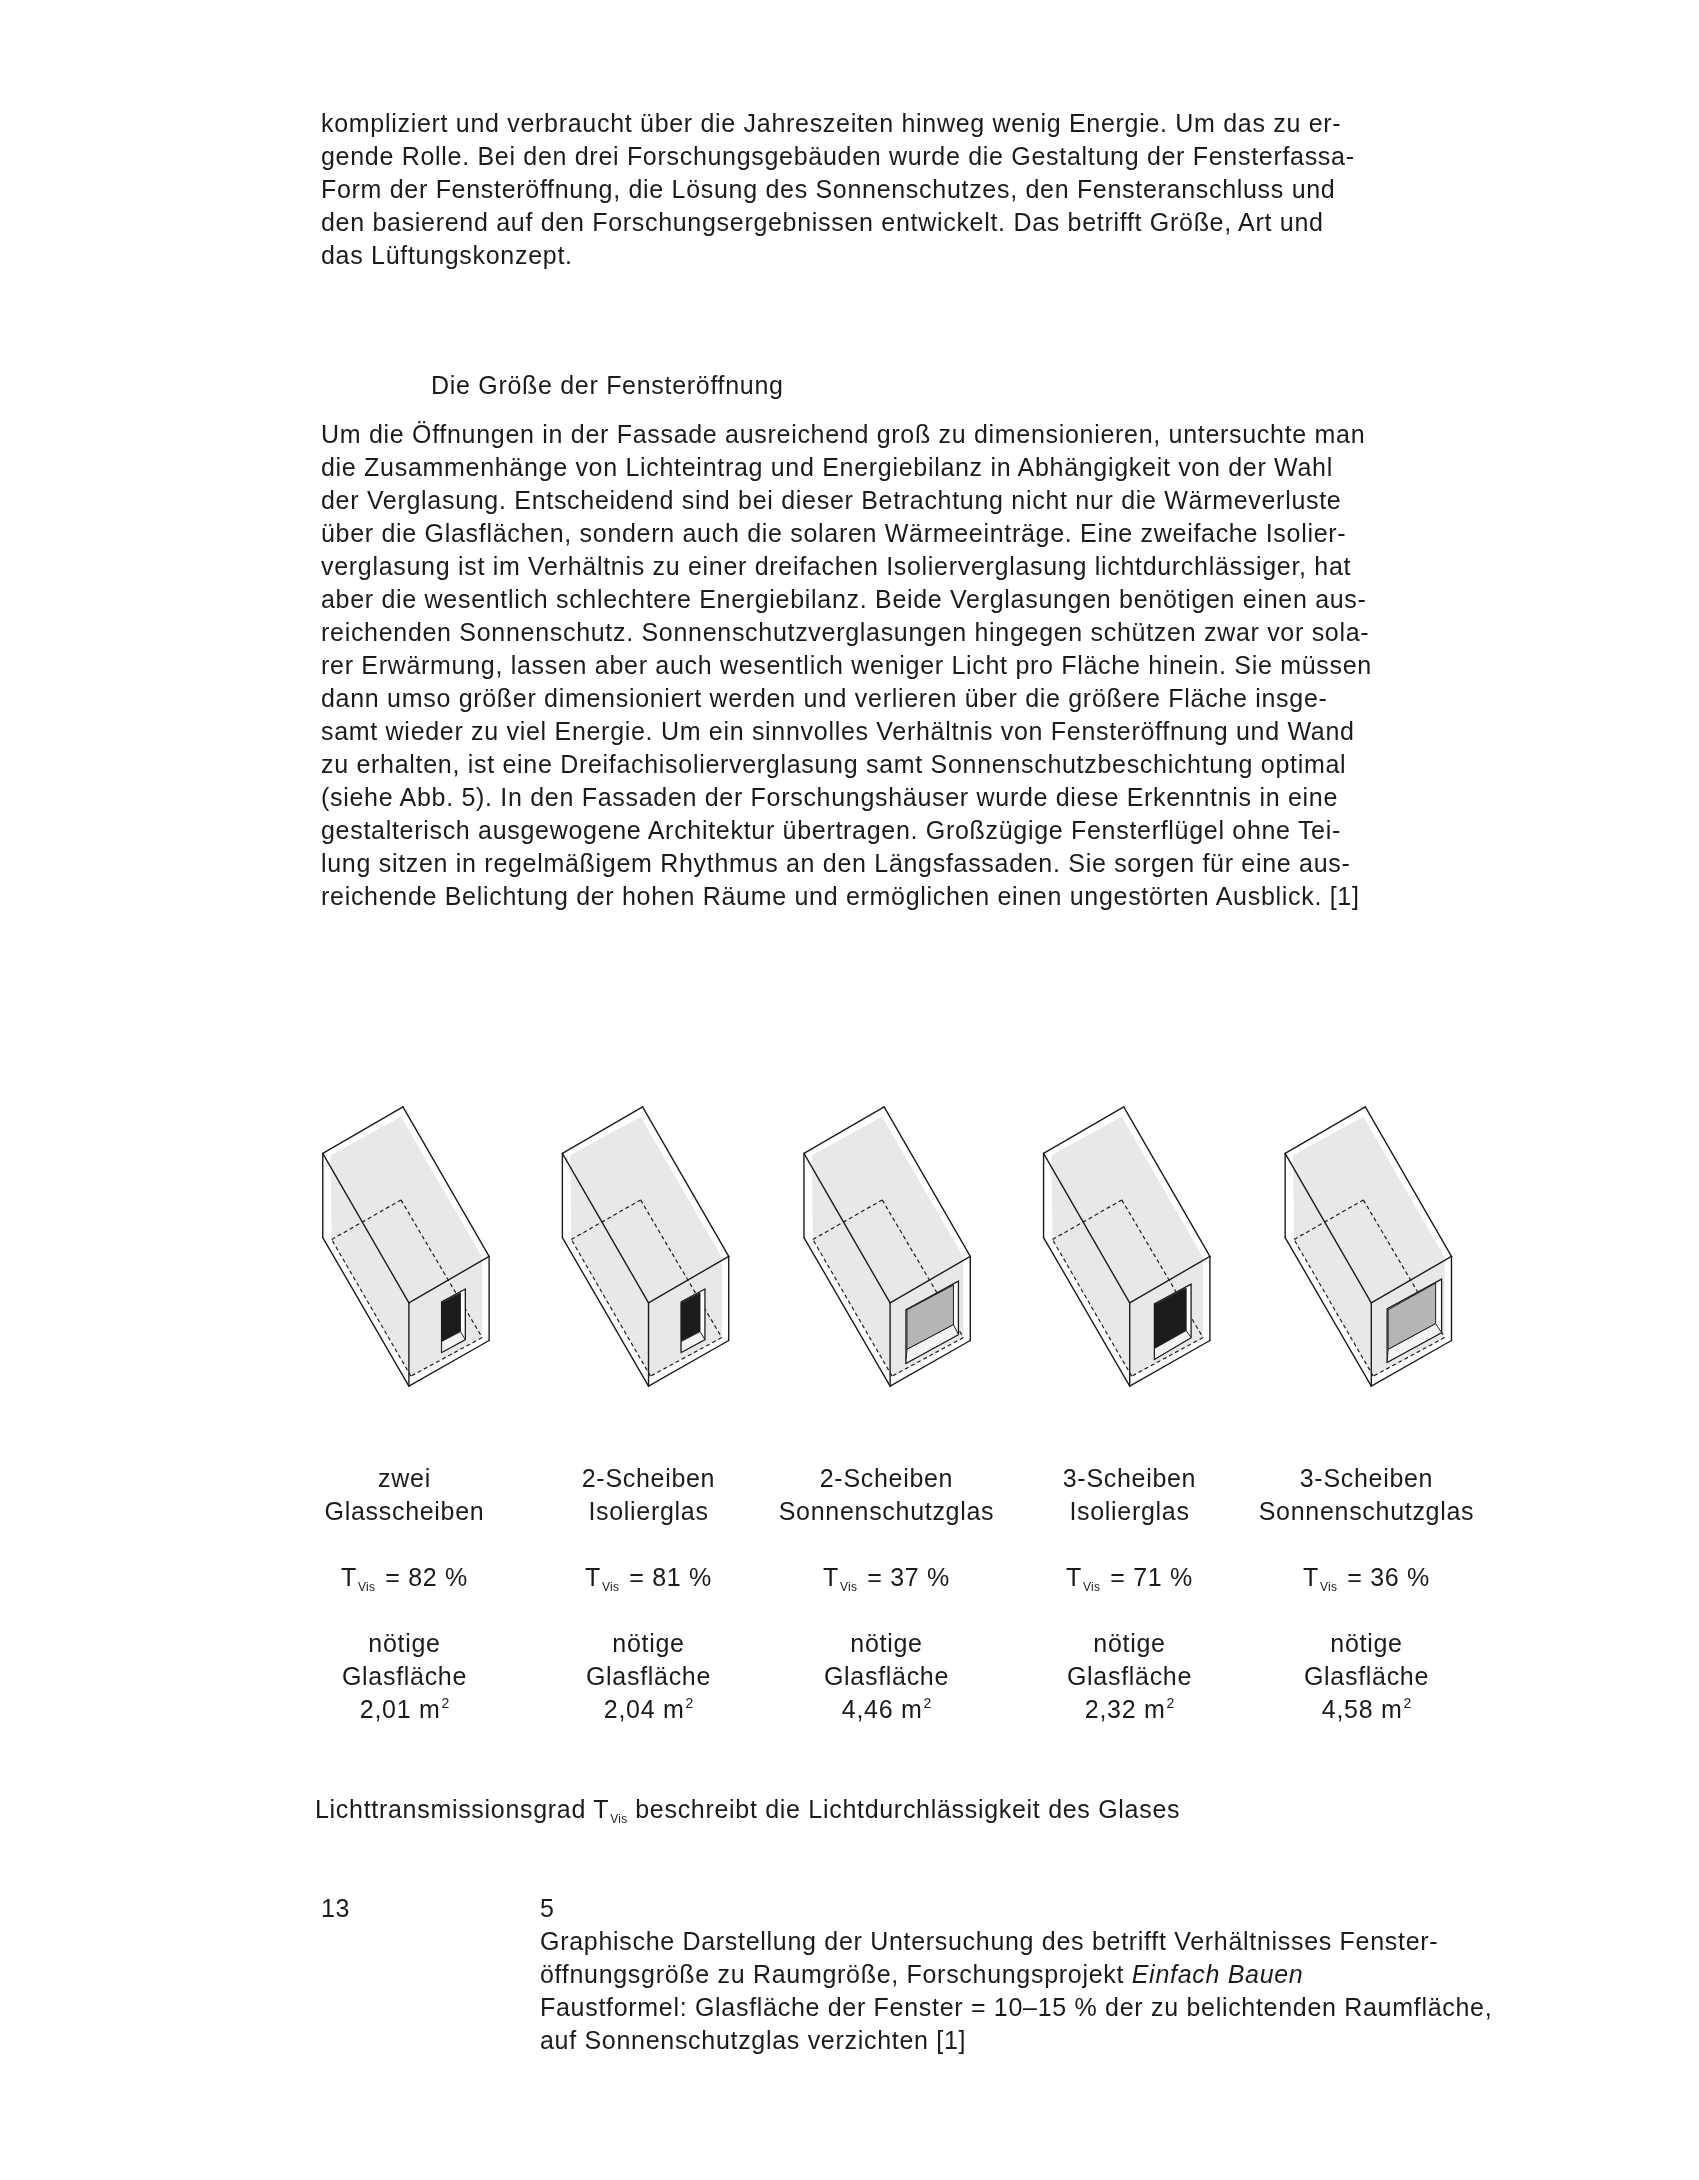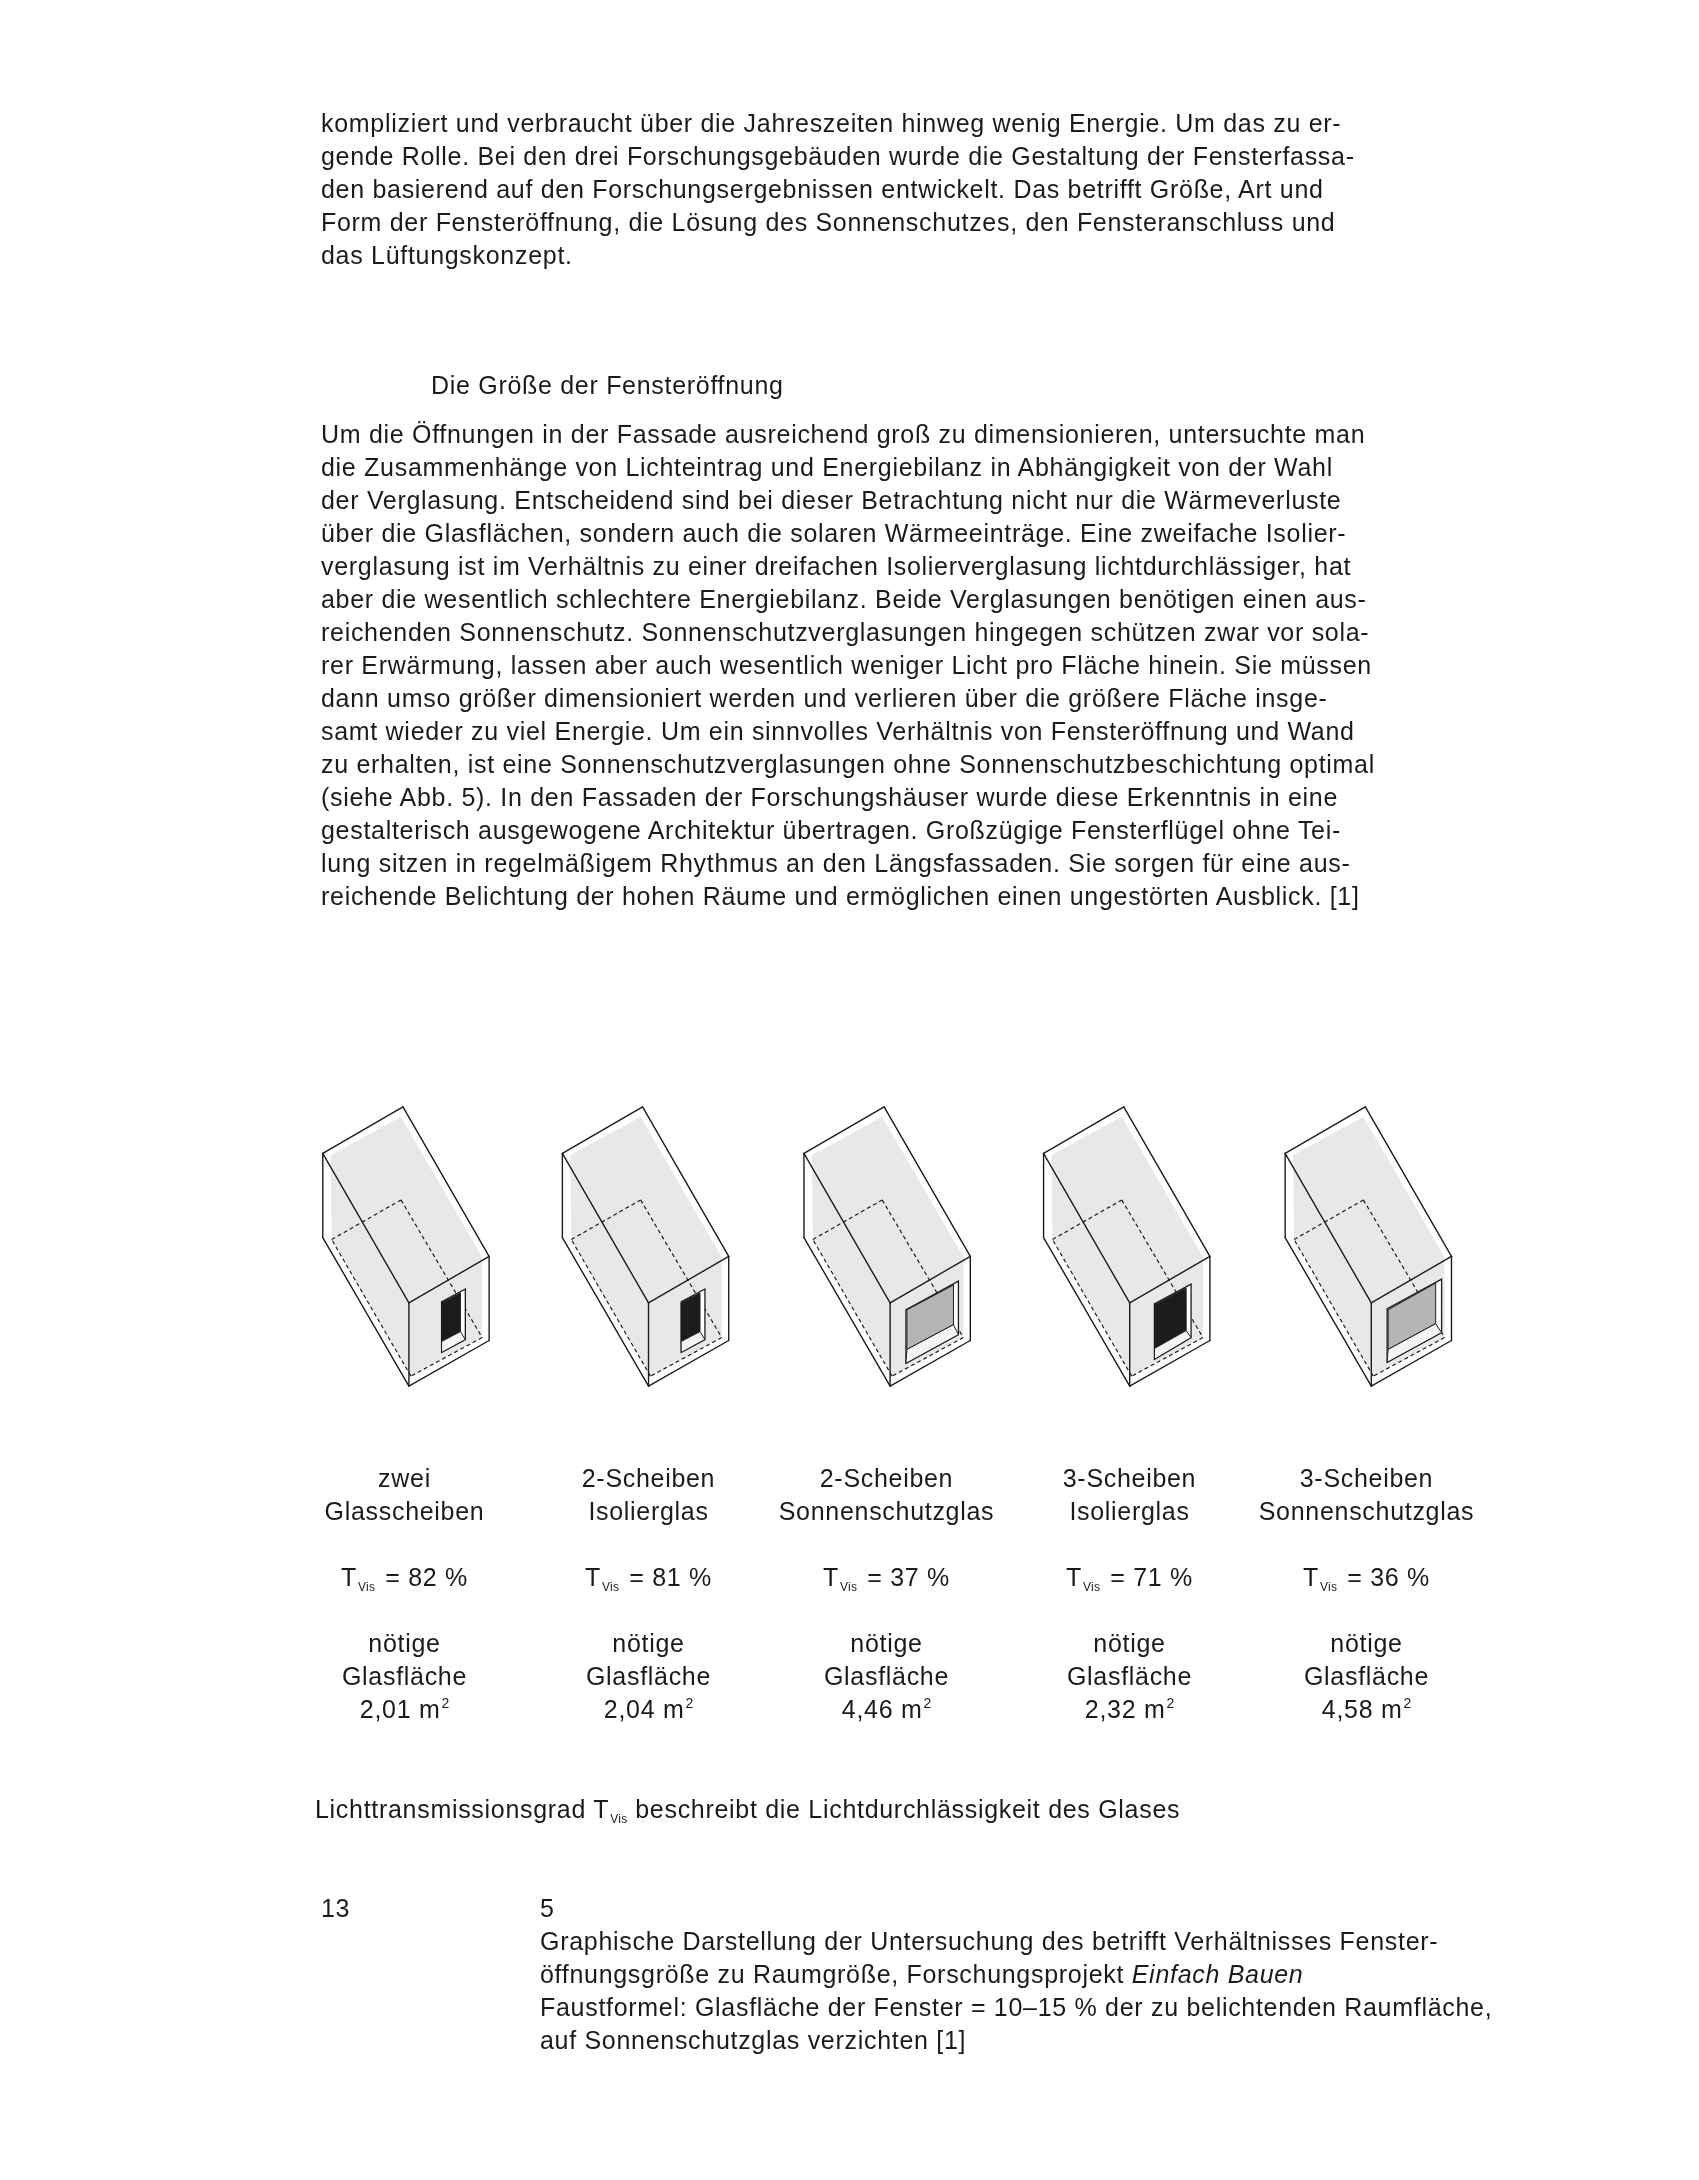--- a/index.html
+++ b/index.html
@@ -31,39 +31,39 @@
   #page-number { left: 321px; top: 1892px; }
   #caption { left: 540px; top: 1892px; }
   #caption em { }
 </style>
 </head>
 <body>
 
 <div id="para-1" class="txt">
   <span class="ln">kompliziert und verbraucht über die Jahreszeiten hinweg wenig Energie. Um das zu er-</span>
   <span class="ln">gende Rolle. Bei den drei Forschungsgebäuden wurde die Gestaltung der Fensterfassa-</span>
+  <span class="ln">Form der Fensteröffnung, die Lösung des Sonnenschutzes, den Fensteranschluss und</span>
   <span class="ln">den basierend auf den Forschungsergebnissen entwickelt. Das betrifft Größe, Art und</span>
-  <span class="ln">Form der Fensteröffnung, die Lösung des Sonnenschutzes, den Fensteranschluss und</span>
   <span class="ln">das Lüftungskonzept.</span>
 </div>
 
 <div id="heading" class="txt">Die Größe der Fensteröffnung</div>
 
 <div id="para-2" class="txt">
   <span class="ln">Um die Öffnungen in der Fassade ausreichend groß zu dimensionieren, untersuchte man</span>
   <span class="ln">die Zusammenhänge von Lichteintrag und Energiebilanz in Abhängigkeit von der Wahl</span>
   <span class="ln">der Verglasung. Entscheidend sind bei dieser Betrachtung nicht nur die Wärmeverluste</span>
   <span class="ln">über die Glasflächen, sondern auch die solaren Wärmeeinträge. Eine zweifache Isolier-</span>
   <span class="ln">verglasung ist im Verhältnis zu einer dreifachen Isolierverglasung lichtdurchlässiger, hat</span>
   <span class="ln">aber die wesentlich schlechtere Energiebilanz. Beide Verglasungen benötigen einen aus-</span>
   <span class="ln">reichenden Sonnenschutz. Sonnenschutzverglasungen hingegen schützen zwar vor sola-</span>
   <span class="ln">rer Erwärmung, lassen aber auch wesentlich weniger Licht pro Fläche hinein. Sie müssen</span>
   <span class="ln">dann umso größer dimensioniert werden und verlieren über die größere Fläche insge-</span>
   <span class="ln">samt wieder zu viel Energie. Um ein sinnvolles Verhältnis von Fensteröffnung und Wand</span>
-  <span class="ln">zu erhalten, ist eine Sonnenschutzverglasungen ohne Sonnenschutzbeschichtung optimal</span>
+  <span class="ln">zu erhalten, ist eine Dreifachisolierverglasung samt Sonnenschutzbeschichtung optimal</span>
   <span class="ln">(siehe Abb. 5). In den Fassaden der Forschungshäuser wurde diese Erkenntnis in eine</span>
   <span class="ln">gestalterisch ausgewogene Architektur übertragen. Großzügige Fensterflügel ohne Tei-</span>
   <span class="ln">lung sitzen in regelmäßigem Rhythmus an den Längsfassaden. Sie sorgen für eine aus-</span>
   <span class="ln">reichende Belichtung der hohen Räume und ermöglichen einen ungestörten Ausblick. [1]</span>
 </div>
 
 <svg id="figure-svg" viewBox="0 1090 1717 330" xmlns="http://www.w3.org/2000/svg">
     <g transform="translate(326,1165)">
       <polygon points="8,2 79,-37 161,105 161,186 89,225 9,87" fill="#e8e8e8" stroke="none"></polygon>
       <line x1="9" y1="87" x2="79" y2="47" stroke="#1b1b1b" stroke-width="1.2" stroke-dasharray="4 3"></line>

